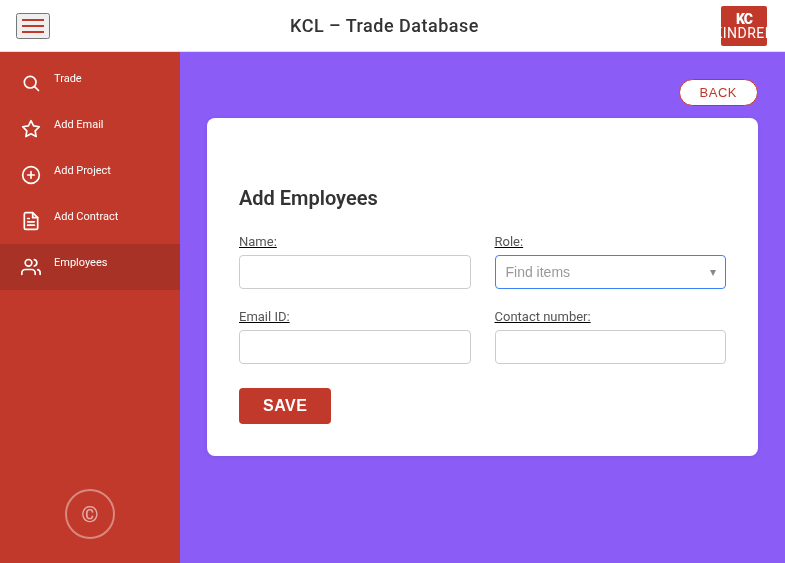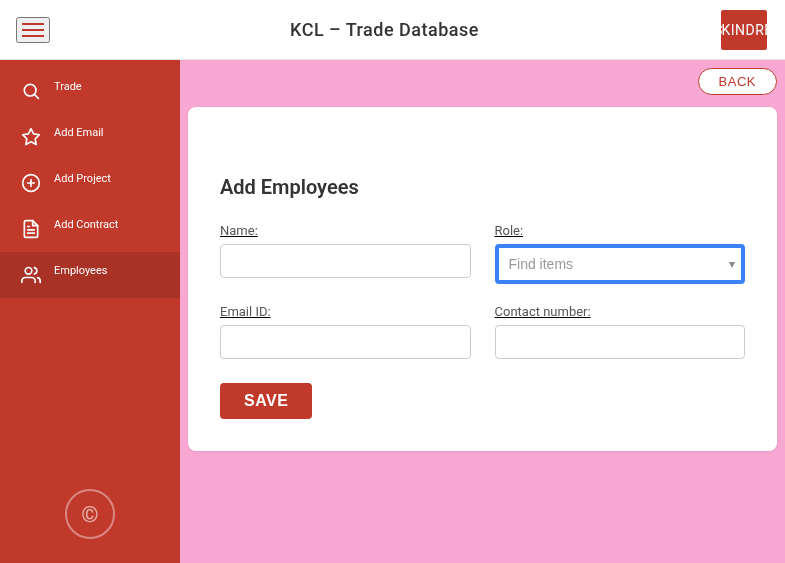--- a/index.html
+++ b/index.html
@@ -9,21 +9,21 @@
       width: 785px;
       height: 563px;
       overflow: hidden;
       display: flex;
       flex-direction: column;
     }
 
     
     .header {
       background: #fff;
-      height: 60px;
+      height: 52px;
       display: flex;
       align-items: center;
       justify-content: space-between;
       padding: 0 16px;
       border-bottom: 1px solid #e0e0e0;
       flex-shrink: 0;
     }
     .header-menu-btn {
       display: flex;
       flex-direction: column;
@@ -55,21 +55,21 @@
       color: #fff;
       font-weight: 900;
       font-size: 18px;
       width: 46px;
       height: 36px;
       display: flex;
       align-items: center;
       justify-content: center;
       border-radius: 2px;
       letter-spacing: -1px;
-      flex-direction: row;
+      flex-direction: column;
       line-height: 1;
       padding: 20px;
     }
     .logo-box .logo-top {
       font-size: 14px;
       font-weight: 900;
     }
     .logo-box .logo-bottom {
       font-size: 14px;
       font-weight: 400;
@@ -129,22 +129,22 @@
       display: flex;
       align-items: center;
       justify-content: center;
       color: rgba(255,255,255,0.6);
       font-size: 22px;
     }
 
     
     .main {
       flex: 1;
-      background: #f9a8d4;
-      padding: 8px;
+      background: #8b5cf6;
+      padding: 27px;
       overflow-y: auto;
     }
 
     .back-row {
       display: flex;
       justify-content: flex-end;
       margin-bottom: 12px;
     }
     .back-btn {
       background: #fff;
@@ -192,21 +192,21 @@
       padding: 8px 10px;
       font-size: 14px;
       color: #333;
       outline: none;
       background: #fff;
     }
     .form-select-wrapper {
       position: relative;
     }
     .form-select {
-      border: 4px solid #3b82f6;
+      border: 1px solid #3b82f6;
       border-radius: 4px;
       padding: 8px 30px 8px 10px;
       font-size: 14px;
       color: #999;
       outline: none;
       background: #fff;
       appearance: none;
       width: 100%;
       cursor: pointer;
     }

